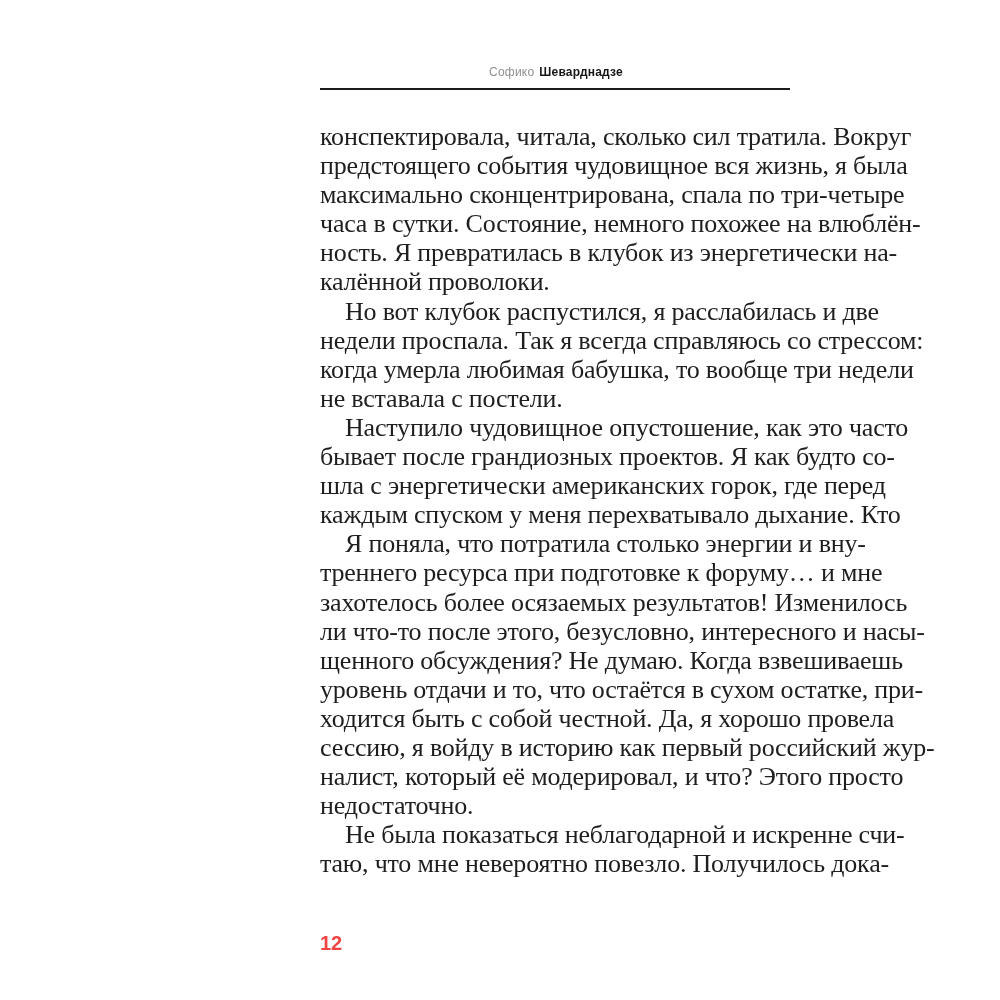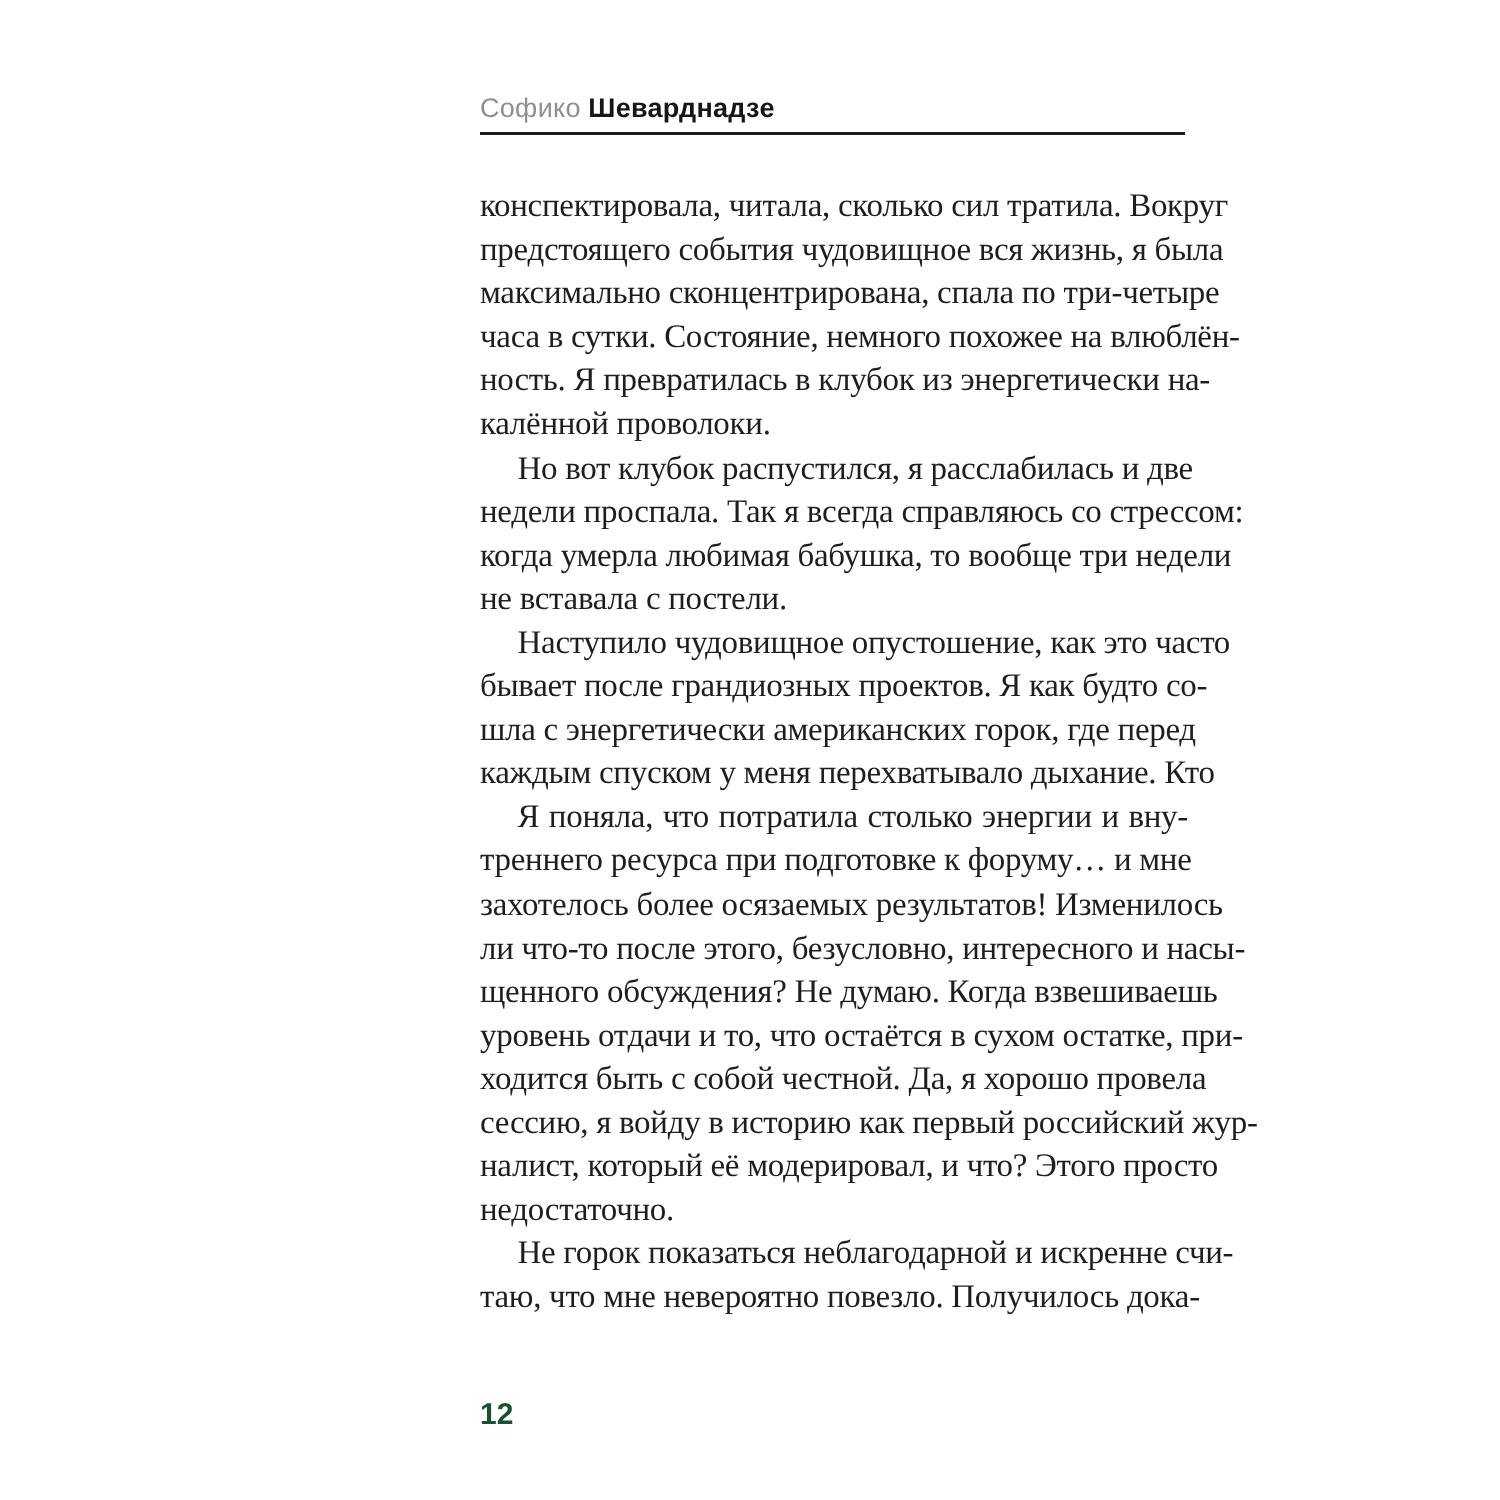--- a/index.html
+++ b/index.html
@@ -15,24 +15,25 @@
     font-family: "Liberation Serif", "DejaVu Serif", serif;
     color: #1e1e1e;
     overflow: hidden;
   }
   .running-head {
     position: absolute;
     left: 320px;
     top: 61px;
     width: 472px;
     font-family: "Liberation Sans", "DejaVu Sans", sans-serif;
-    font-size: 18px;
+    font-size: 12px;
     line-height: 22px;
     letter-spacing: 0.2px;
     white-space: nowrap;
+    text-align: center;
   }
   .author-first {
     color: #8f8f8f;
     font-weight: 400;
     margin-right: 5px;
   }
   .author-last {
     color: #161616;
     font-weight: 700;
   }
@@ -42,21 +43,21 @@
     top: 88px;
     width: 470px;
     height: 2px;
     background: #1b1b1b;
   }
   .body-text {
     position: absolute;
     left: 320px;
     top: 122px;
     width: 472px;
-    font-size: 22px;
+    font-size: 26px;
     line-height: 29.1px;
     letter-spacing: -0.2px;
   }
   .paragraph { margin: 0; padding: 0; }
   .line {
     text-align: justify;
     text-align-last: justify;
     text-justify: inter-word;
     white-space: nowrap;
   }
@@ -66,21 +67,21 @@
   .line.first-indent {
     padding-left: 25px;
   }
   .page-number {
     position: absolute;
     left: 320px;
     top: 932px;
     font-family: "Liberation Sans", "DejaVu Sans", sans-serif;
     font-weight: 700;
     font-size: 20px;
-    color: #14532d;
+    color: #ef4444;
   }
 </style>
 </head>
 <body>
 
 <div class="page">
   <div class="running-head">
     <span class="author-first">Софико</span><span class="author-last">Шеварднадзе</span>
   </div>
   <div class="header-rule"></div>
@@ -112,19 +113,19 @@
         <div class="line">захотелось более осязаемых результатов! Изменилось</div>
         <div class="line">ли что-то после этого, безусловно, интересного и насы-</div>
         <div class="line">щенного обсуждения? Не думаю. Когда взвешиваешь</div>
         <div class="line">уровень отдачи и то, что остаётся в сухом остатке, при-</div>
         <div class="line">ходится быть с собой честной. Да, я хорошо провела</div>
         <div class="line">сессию, я войду в историю как первый российский жур-</div>
         <div class="line">налист, который её модерировал, и что? Этого просто</div>
         <div class="line para-end">недостаточно.</div>
       </div>
       <div class="paragraph">
-        <div class="line first-indent">Не горок показаться неблагодарной и искренне счи-</div>
+        <div class="line first-indent">Не была показаться неблагодарной и искренне счи-</div>
         <div class="line">таю, что мне невероятно повезло. Получилось дока-</div>
       </div>
     </main>
 
   <div class="page-number">12</div>
 </div>
 
 </body></html>

